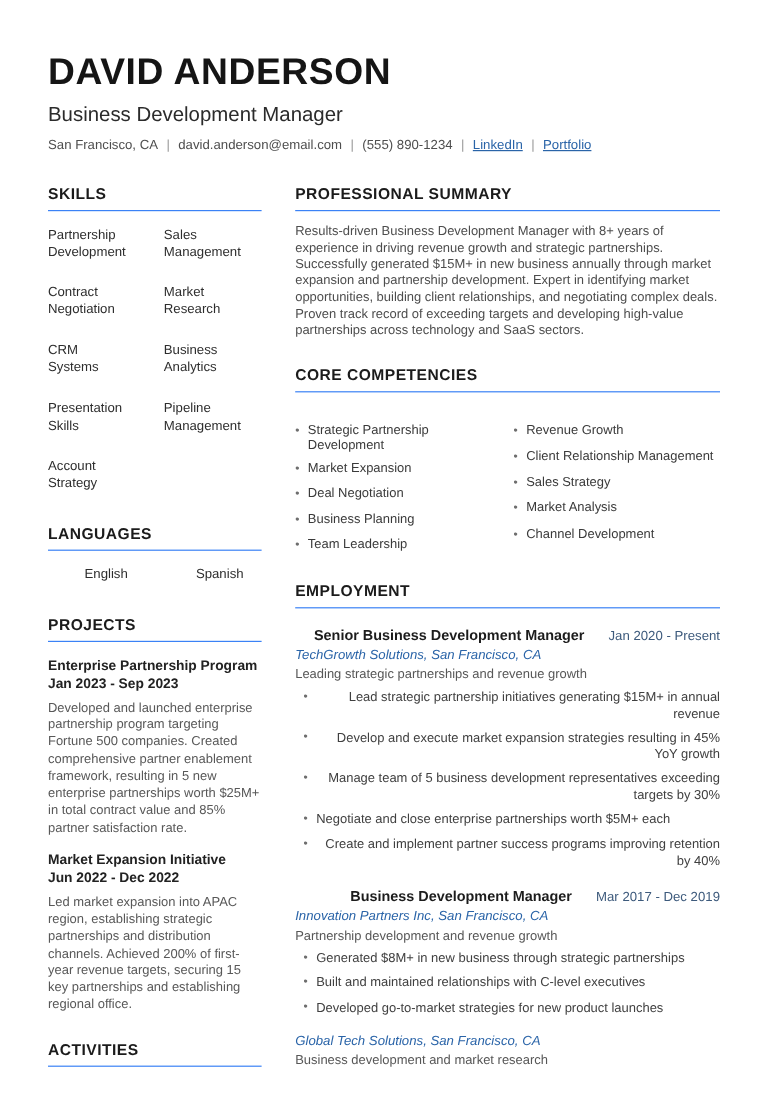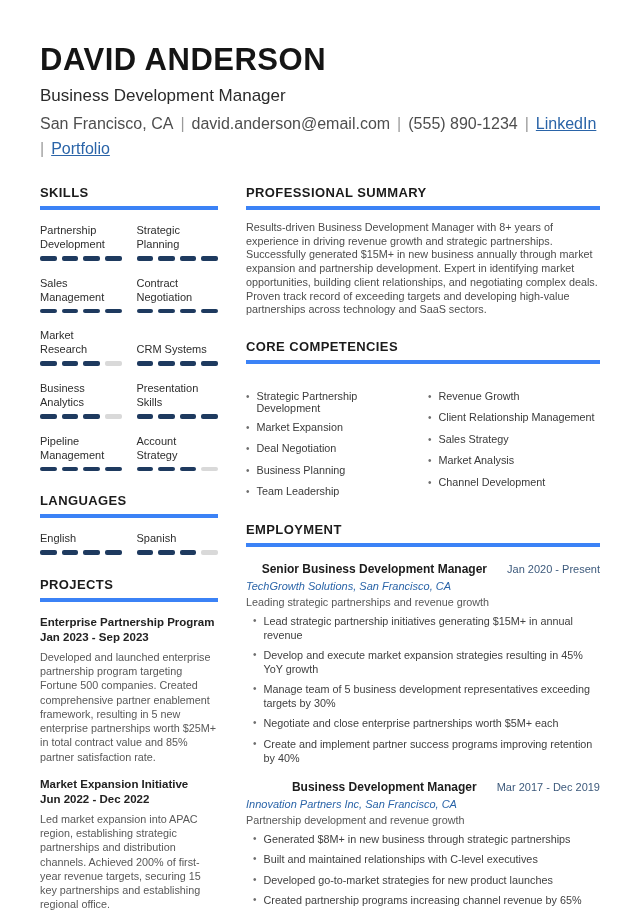--- a/index.html
+++ b/index.html
@@ -4,35 +4,35 @@
 <style>
   html,body{margin:0;padding:0;background:#fff;}
   .page{
     width:640px;height:920px;background:#fff;box-sizing:border-box;
     padding:44px 40px 0 40px;overflow:hidden;
     font-family:"Liberation Sans", sans-serif;color:#333;
   }
   
   h1{font-size:31px;font-weight:700;color:#151515;margin:0 0 11px 0;letter-spacing:.5px;line-height:1;}
   .subtitle{font-size:17px;color:#2b2b2b;margin:0 0 9px 0;}
-  .contact{font-size:16px;color:#4e4e4e;display:flex;align-items:center;gap:7px;flex-wrap:wrap;}
+  .contact{font-size:11px;color:#4e4e4e;display:flex;align-items:center;gap:7px;flex-wrap:wrap;}
   .contact .sep{color:#9a9a9a;}
   .contact a{color:var(--link);text-decoration:underline;cursor:pointer;}
   
   .columns{display:flex;gap:28px;margin-top:27px;}
   .col-left{width:178px;flex:none;}
   .col-right{flex:1;min-width:0;}
   section{margin-bottom:22px;}
   h3{
     font-size:13px;font-weight:700;color:#1b1b1b;letter-spacing:.4px;
-    margin:0;padding-bottom:6px;border-bottom:4px solid #3b82f6;
+    margin:0;padding-bottom:6px;border-bottom:1px solid #3b82f6;
   }
   
   .lvl-grid{display:grid;grid-template-columns:1fr 1fr;column-gap:15px;row-gap:15px;margin-top:13px;}
-  .skill-cell{display:flex;flex-direction:column;justify-content:flex-end;}
+  .skill-cell{display:flex;flex-direction:row;justify-content:flex-end;}
   .skill-name{font-size:11px;color:#2d2d2d;line-height:1.28;margin-bottom:5px;}
   .skill-bar{display:flex;gap:5px;}
   .seg{height:4.5px;flex:1;background:var(--bar);border-radius:2px;}
   .seg.empty{background:#d9d9d9;}
   
   .li-item{margin-top:13px;}
   .li-title{font-size:11.5px;font-weight:700;color:#222;line-height:1.35;}
   .li-desc{font-size:10.8px;color:#585858;line-height:1.32;margin-top:4px;}
   
   .summary-text{font-size:10.8px;color:#4d4d4d;line-height:1.27;margin:11px 0 0;}
@@ -40,21 +40,21 @@
   .comp-cols ul{list-style:none;margin:0;padding:0;flex:1;}
   .comp-cols li{font-size:10.8px;color:#3a3a3a;margin-top:7px;display:flex;}
   .blt{color:#6e6e6e;margin-right:7px;font-size:10px;line-height:1.45;}
   .blt::before{content:"\2022";}
   .job{margin-top:15px;}
   .row-head{display:flex;justify-content:flex-end;align-items:baseline;gap:20px;}
   .job-title{font-size:12px;font-weight:700;color:#1c1c1c;}
   .job-dates{font-size:11px;color:var(--dates);white-space:nowrap;}
   .job-company{font-size:11px;color:var(--link);margin-top:4px;font-style:italic;}
   .job-sub{font-size:10.8px;color:#575757;margin-top:4px;}
-  .job ul{list-style:none;margin:3px 0 0;padding:0 0 0 7px;}
+  .job ul{list-style:none;margin:3px 0 0;padding:0 0 0 7px;text-align:right;}
   .job li{display:flex;font-size:10.8px;color:#404040;line-height:1.3;margin-top:6px;}
 </style>
 </head>
 <body>
 
 <div class="page" style="--bar: #1e3a5f; --link: #2a64a8; --dates: #3d5a7c;">
 
   <header>
     <h1>DAVID ANDERSON</h1>
     <div class="subtitle">Business Development Manager</div>
@@ -80,29 +80,20 @@
             <div class="skill-cell">
               <div class="skill-name">Partnership Development</div>
               <div class="skill-bar">
                 <span class="seg"></span>
                 <span class="seg"></span>
                 <span class="seg"></span>
                 <span class="seg"></span>
               </div>
             </div>
             <div class="skill-cell">
-              <div class="skill-name">Strategic Planning</div>
-              <div class="skill-bar">
-                <span class="seg"></span>
-                <span class="seg"></span>
-                <span class="seg"></span>
-                <span class="seg"></span>
-              </div>
-            </div>
-            <div class="skill-cell">
               <div class="skill-name">Sales Management</div>
               <div class="skill-bar">
                 <span class="seg"></span>
                 <span class="seg"></span>
                 <span class="seg"></span>
                 <span class="seg"></span>
               </div>
             </div>
             <div class="skill-cell">
               <div class="skill-name">Contract Negotiation</div>
@@ -318,24 +309,20 @@
                   <span>Generated $8M+ in new business through strategic partnerships</span>
                 </li>
                 <li>
                   <span class="blt"></span>
                   <span>Built and maintained relationships with C-level executives</span>
                 </li>
                 <li>
                   <span class="blt"></span>
                   <span>Developed go-to-market strategies for new product launches</span>
                 </li>
-                <li>
-                  <span class="blt"></span>
-                  <span>Created partnership programs increasing channel revenue by 65%</span>
-                </li>
               </ul>
             </div>
             <div class="job">
               <div class="job-company">Global Tech Solutions, San Francisco, CA</div>
               <div class="job-sub">Business development and market research</div>
             </div>
           </div>
       </section>
 
     </div>

